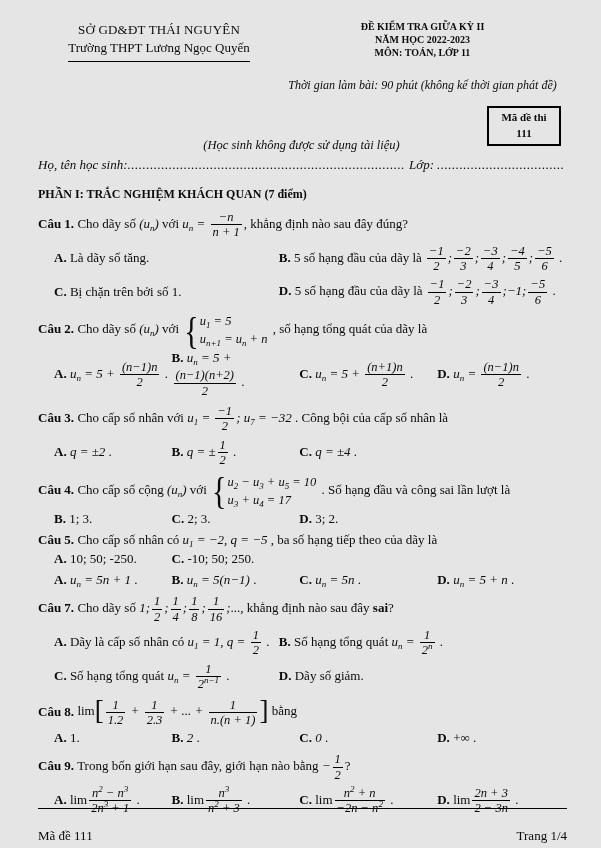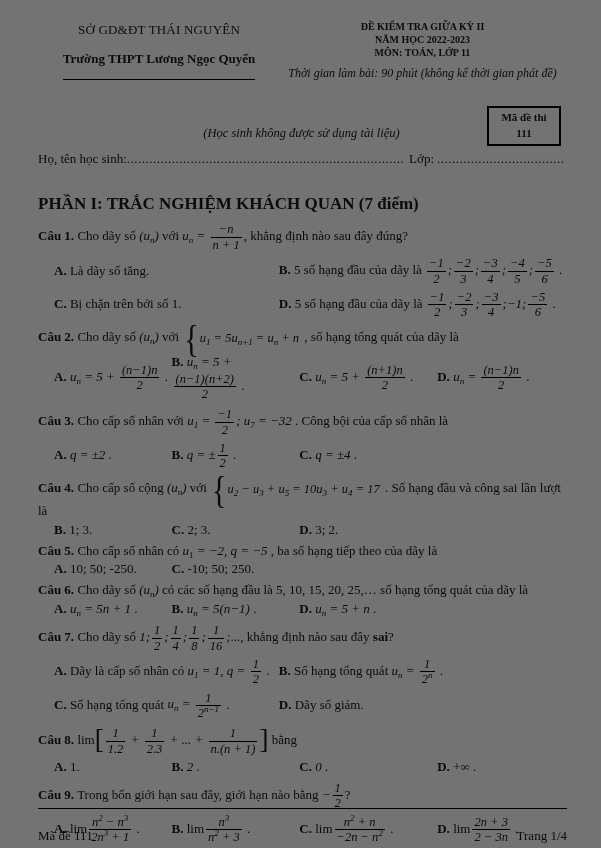--- a/index.html
+++ b/index.html
@@ -1,69 +1,69 @@
 <!DOCTYPE html>
 <html><head>
 <meta charset="utf-8">
 <style>
   html,body{margin:0;padding:0;background:#888;}
   .page{
     position:relative;
     width:601px;height:848px;
     margin:0 auto;
-    background:#737373;
+    background:#e5e5e5;
     color:#0b0b0b;
     font-family:"Liberation Serif","DejaVu Serif",serif;
     font-size:13px;
     line-height:1.3;
     overflow:hidden;
     box-sizing:border-box;
     padding:20px 36px 0 38px;
   }
   
   .header{display:flex;align-items:flex-start;}
   .header-left{width:242px;text-align:center;padding-top:2px;}
   .dept{font-size:13px;letter-spacing:0.2px;}
-  .school{font-weight:bold;border-bottom:1.5px solid #000;display:inline-block;padding-bottom:11px;margin-top:12px;}
+  .school{font-weight:normal;border-bottom:1.5px solid #000;display:inline-block;padding-bottom:4px;margin-top:1px;}
   .header-right{flex:1;text-align:center;}
   .hr-bold{font-weight:bold;font-size:10px;line-height:1.32;}
-  .hr-italic{font-style:italic;font-size:12px;white-space:nowrap;margin-top:6px;}
+  .hr-italic{font-style:italic;font-size:12px;white-space:nowrap;margin-top:18px;}
   .code-box{
     position:absolute;top:106px;right:40px;
     border:2px solid #000;
     width:64px;padding:2px 3px;
     text-align:center;font-weight:bold;font-size:11px;line-height:1.45;
   }
   
   .notice{text-align:center;font-style:italic;margin-top:44px;font-size:12.5px;}
-  .student-line{display:flex;align-items:flex-end;white-space:nowrap;overflow:hidden;margin-top:10px;}
+  .student-line{display:flex;align-items:flex-end;white-space:nowrap;overflow:hidden;margin-top:4px;font-style:italic;}
   .student-line .dots{overflow:hidden;letter-spacing:0.5px;}
   .dots-name{flex:1;}
   .dots-class{width:128px;}
   .lop{margin-left:4px;margin-right:3px;}
-  .section-title{font-weight:bold;margin-top:25px;margin-bottom:6px;font-size:17px;}
+  .section-title{font-weight:bold;margin-top:13px;margin-bottom:6px;font-size:12px;}
   
   .question{margin-bottom:3px;}
   .stem{margin-bottom:1px;}
   .qlabel{font-weight:bold;}
   .opts{display:grid;padding-left:16px;align-items:center;}
   .cols-4{grid-template-columns:23% 25% 27% 25%;}
   .cols-2{grid-template-columns:44% 56%;}
   .opt{padding:1px 0;}
   .opt-key{font-weight:bold;}
   
   .math{font-style:italic;}
   sub{font-size:9px;vertical-align:-3px;line-height:0;}
   sup{font-size:9px;vertical-align:5px;line-height:0;}
   .frac{display:inline-block;vertical-align:middle;text-align:center;margin:1px 2px;font-size:12.5px;}
   .frac .num{display:block;border-bottom:1px solid #000;padding:0 2px;line-height:1.15;}
   .frac .den{display:block;padding:0 2px;line-height:1.15;}
   .cases{display:inline-flex;align-items:center;vertical-align:middle;margin:0 2px;}
   .cases .brace{font-size:30px;font-weight:400;line-height:0.9;margin-right:1px;transform:scaleY(1.25);display:inline-block;font-style:normal;}
-  .cases .clines{display:inline-flex;text-align:left;line-height:1.45;font-size:12.5px;}
+  .cases .clines{display:inline-flex;flex-direction:column;text-align:left;line-height:1.45;font-size:12.5px;}
   .bigbr{font-size:27px;font-style:normal;vertical-align:middle;line-height:0;position:relative;top:-2px;font-weight:300;}
   
   .footer{
     position:absolute;left:38px;right:34px;top:808px;
     border-top:1.5px solid #000;
     display:flex;justify-content:space-between;
     padding-top:19px;font-size:13px;
   }
 </style>
 </head>
@@ -148,24 +148,24 @@
         </div>
       </div>
       <div class="question">
         <div class="stem"><span class="qlabel">Câu 5.</span> <span>Cho cấp số nhân có <span class="math">u<sub>1</sub> = −2, q = −5</span> , ba số hạng tiếp theo của dãy là</span></div>
         <div class="opts cols-4">
           <div class="opt"><span class="opt-key">A.</span> <span>10; 50; -250.</span></div>
           <div class="opt"><span class="opt-key">C.</span> <span>-10; 50; 250.</span></div>
         </div>
       </div>
       <div class="question">
-        <div class="stem"><span class="qlabel">Câu 6.</span> <span>Cho dãy số <span class="math">(u<sub>n</sub>)</span>  có các số hạng đầu là 5, 10, 15, 20, 25,… số hạng tổng quát của dãy là</span></div>
         <div class="opts cols-4">
           <div class="opt"><span class="opt-key">A.</span> <span><span class="math">u<sub>n</sub> =</span> <span class="math">5n + 1</span> .</span></div>
           <div class="opt"><span class="opt-key">B.</span> <span><span class="math">u<sub>n</sub> =</span> <span class="math">5(n−1)</span> .</span></div>
+          <div class="opt"><span class="opt-key">C.</span> <span><span class="math">u<sub>n</sub> =</span> <span class="math">5n</span> .</span></div>
           <div class="opt"><span class="opt-key">D.</span> <span><span class="math">u<sub>n</sub> =</span> <span class="math">5 + n</span> .</span></div>
         </div>
       </div>
       <div class="question">
         <div class="stem"><span class="qlabel">Câu 7.</span> <span>Cho dãy số <span class="math">1;<span class="frac"><span class="num">1</span><span class="den">2</span></span>;<span class="frac"><span class="num">1</span><span class="den">4</span></span>;<span class="frac"><span class="num">1</span><span class="den">8</span></span>;<span class="frac"><span class="num">1</span><span class="den">16</span></span>;</span>..., khẳng định nào sau đây <b>sai</b>?</span></div>
         <div class="opts cols-2">
           <div class="opt"><span class="opt-key">A.</span> <span>Dãy là cấp số nhân có <span class="math">u<sub>1</sub> =</span> <span class="math">1, q</span> <span class="math">= <span class="frac"><span class="num">1</span><span class="den">2</span></span></span>  .</span></div>
           <div class="opt"><span class="opt-key">B.</span> <span>Số hạng tổng quát <span class="math">u<sub>n</sub> = <span class="frac"><span class="num">1</span><span class="den">2<sup>n</sup></span></span></span> .</span></div>
           <div class="opt"><span class="opt-key">C.</span> <span>Số hạng tổng quát <span class="math">u<sub>n</sub> = <span class="frac"><span class="num">1</span><span class="den">2<sup>n−1</sup></span></span></span> .</span></div>
           <div class="opt"><span class="opt-key">D.</span> <span>Dãy số giảm.</span></div>

